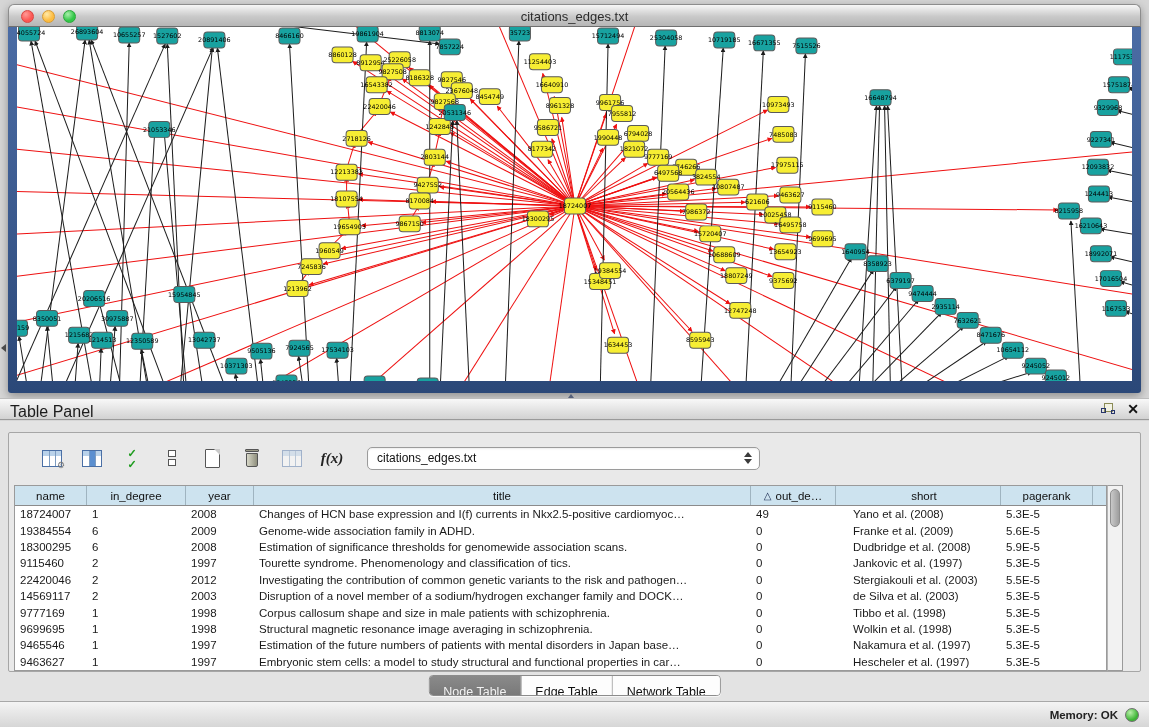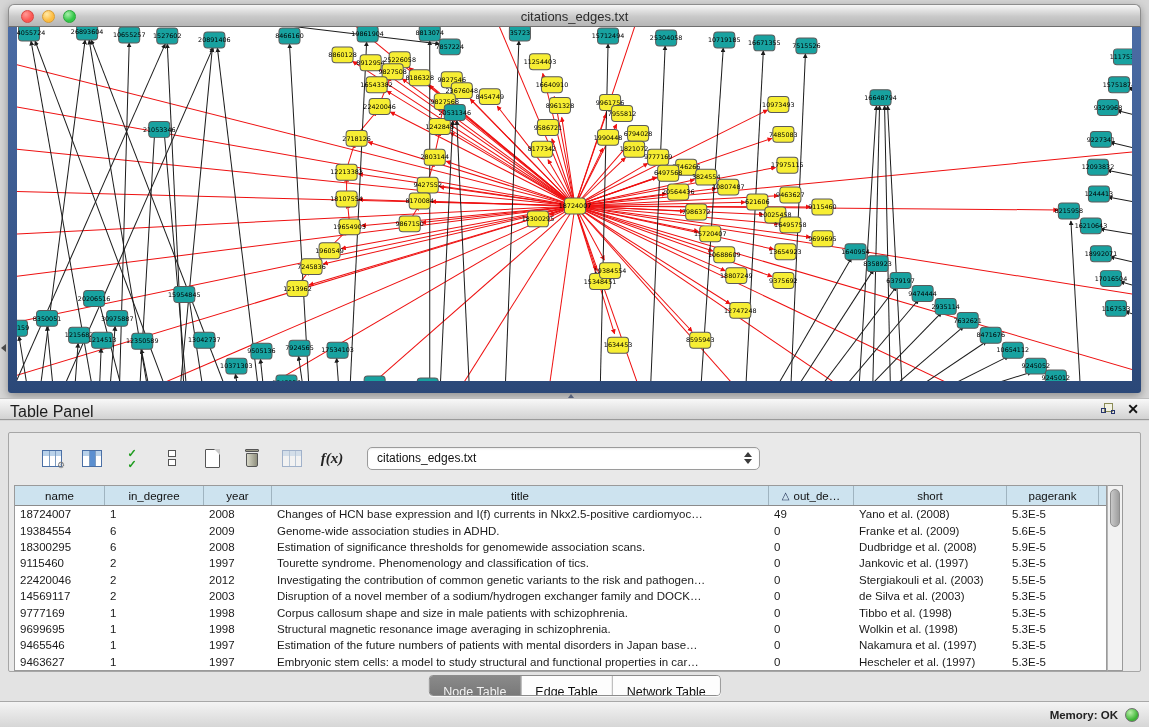--- a/index.html
+++ b/index.html
@@ -56,21 +56,21 @@
   .combo-arrows i { display:block; width:0; height:0; border-left:4px solid transparent; border-right:4px solid transparent; }
   .combo-arrows .up { border-bottom:5px solid #3b3b3b; }
   .combo-arrows .dn { border-top:5px solid #3b3b3b; }
 
   .data-table { position:absolute; left:5px; top:52px; width:1093px; height:186px; background:#fff; border:1px solid #9a9a9a; }
   .thead { display:flex; height:20px; background:#cde3ef; border-bottom:1px solid #8b8b8b; }
   .th { font-size:11.5px; color:#111; display:flex; align-items:center; justify-content:center; border-right:1px solid #9fb4c0; overflow:hidden; white-space:nowrap; }
   .th .sort { color:#1b2a50; margin-right:4px; font-size:10px; }
   .tbody .tr { display:flex; height:16.4px; }
   .td { font-size:11.5px; color:#1a1a1a; padding-left:5px; white-space:nowrap; overflow:hidden; display:flex; align-items:center; }
-  .c0{width:90px;} .c1{width:99px;} .c2{width:68px;} .c3{width:497px;} .c4{width:85px;} .c5{width:153px;} .c6{width:92px; }
+  .c0{width:72px;} .c1{width:99px;} .c2{width:68px;} .c3{width:497px;} .c4{width:85px;} .c5{width:153px;margin-left:12px;} .c6{width:92px; }
 
   .vscroll { position:absolute; left:1098px; top:52px; width:16px; height:186px; background:#f2f2f2; border:1px solid #9a9a9a; border-left:1px solid #b5b5b5; }
   .vthumb { position:absolute; left:2px; top:3px; width:10px; height:38px; border-radius:6px;
     background:linear-gradient(90deg,#c9c9c9,#9e9e9e); border:1px solid #8f8f8f; }
 
   .segmented { position:absolute; left:50%; top:254px; transform:translateX(-50%); display:flex; height:21px;
     border:1px solid #8c8c8c; border-radius:4px; overflow:hidden; background:#fff; box-shadow:0 1px 0 rgba(255,255,255,.7); }
   .seg { padding:16px 14px; font-size:12.5px; display:flex; align-items:center; color:#111; border-right:1px solid #a5a5a5; background:#fdfdfd; }
   .seg:last-child { border-right:none; }
   .seg.active { background:linear-gradient(#8a8a8a,#6e6e6e); color:#f2f2f2; }
@@ -850,21 +850,21 @@
             <div class="td c2">2008</div>
             <div class="td c3">Changes of HCN base expression and I(f) currents in Nkx2.5-positive cardiomyoc…</div>
             <div class="td c4">49</div>
             <div class="td c5">Yano et al. (2008)</div>
             <div class="td c6">5.3E-5</div>
           </div>
           <div class="tr">
             <div class="td c0">19384554</div>
             <div class="td c1">6</div>
             <div class="td c2">2009</div>
-            <div class="td c3">Genome-wide association studies in ADHD.</div>
+            <div class="td c3">Genome-wide association family in ADHD.</div>
             <div class="td c4">0</div>
             <div class="td c5">Franke et al. (2009)</div>
             <div class="td c6">5.6E-5</div>
           </div>
           <div class="tr">
             <div class="td c0">18300295</div>
             <div class="td c1">6</div>
             <div class="td c2">2008</div>
             <div class="td c3">Estimation of significance thresholds for genomewide association scans.</div>
             <div class="td c4">0</div>

